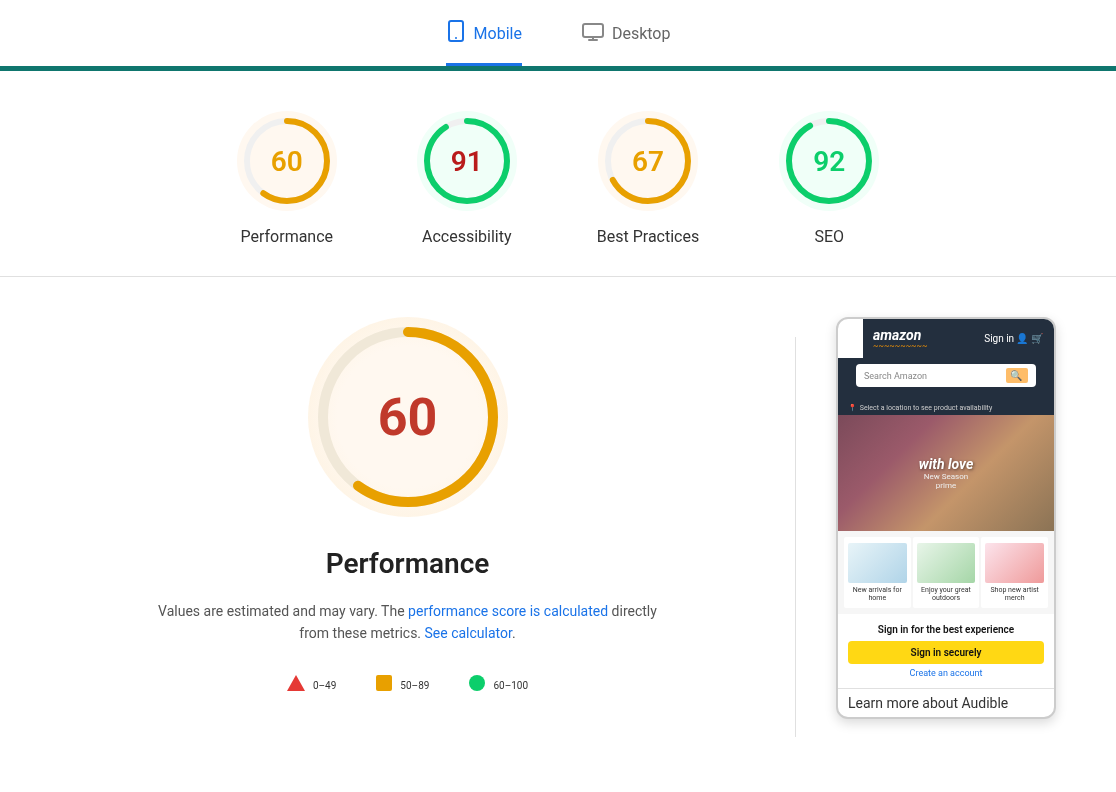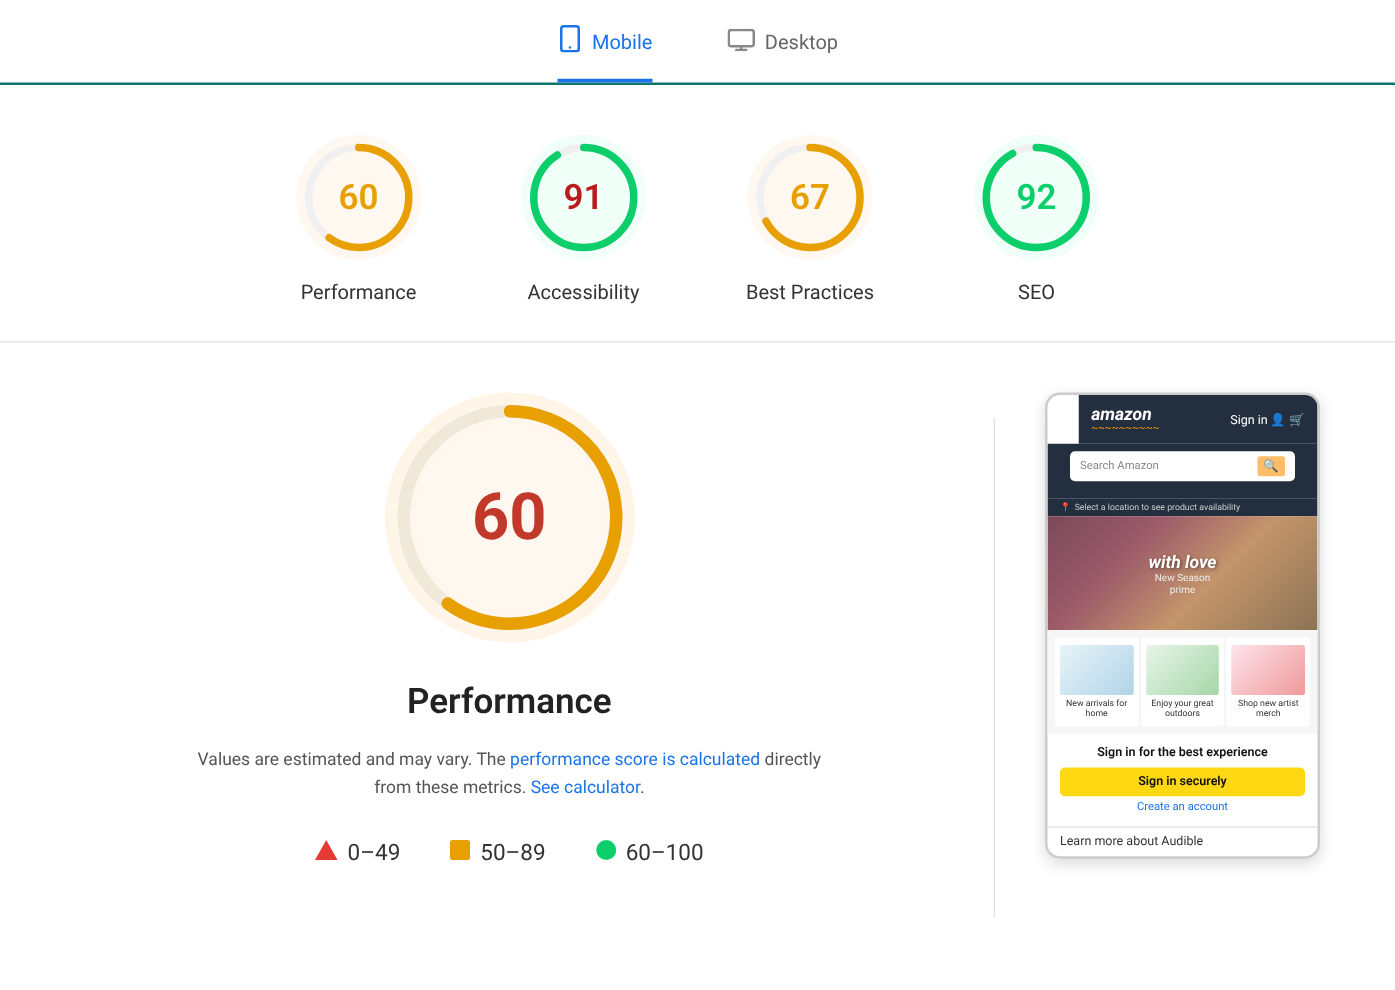--- a/index.html
+++ b/index.html
@@ -10,21 +10,21 @@
       width: 1116px;
       min-height: 792px;
     }
 
     
     .tab-bar {
       display: flex;
       justify-content: center;
       gap: 60px;
       padding: 20px 0 0;
-      border-bottom: 2px solid #0f766e;
+      border-bottom: 5px solid #0f766e;
     }
     .tab-item {
       display: flex;
       align-items: center;
       gap: 8px;
       padding-bottom: 16px;
       cursor: pointer;
       font-size: 16px;
       color: #666;
       border-bottom: 3px solid transparent;
@@ -152,23 +152,23 @@
     }
 
     
     .legend {
       display: flex;
       gap: 40px;
       align-items: center;
     }
     .legend-item {
       display: flex;
-      align-items: flex-start;
+      align-items: flex-end;
       gap: 8px;
-      font-size: 18px;
+      font-size: 10px;
       color: #333;
     }
     .legend-red {
       width: 0; height: 0;
       border-left: 9px solid transparent;
       border-right: 9px solid transparent;
       border-bottom: 16px solid #e53935;
     }
     .legend-orange {
       width: 16px; height: 16px;
@@ -259,21 +259,21 @@
       background: #232f3e;
       color: #ccc;
       font-size: 7px;
       padding: 3px 10px;
       display: flex;
       align-items: center;
       gap: 3px;
     }
     .phone-hero {
       width: 100%;
-      height: 91px;
+      height: 116px;
       background: linear-gradient(135deg, #7b4a5a 0%, #9b5a6a 30%, #c4956a 60%, #8b7355 100%);
       position: relative;
       display: flex;
       align-items: center;
       justify-content: center;
     }
     .phone-hero-text {
       color: #fff;
       font-size: 14px;
       font-weight: 700;
@@ -330,21 +330,21 @@
       width: 100%;
       text-align: center;
       margin-bottom: 4px;
     }
     .phone-create-account {
       font-size: 9px;
       color: #1a73e8;
     }
     .phone-footer {
       padding: 6px 10px;
-      font-size: 10px;
+      font-size: 14px;
       color: #333;
       border-top: 1px solid #e0e0e0;
     }
   </style>
 </head>
 <body>
 
 <div class="tab-bar">
   <div class="tab-item active">
     <span class="tab-icon">

